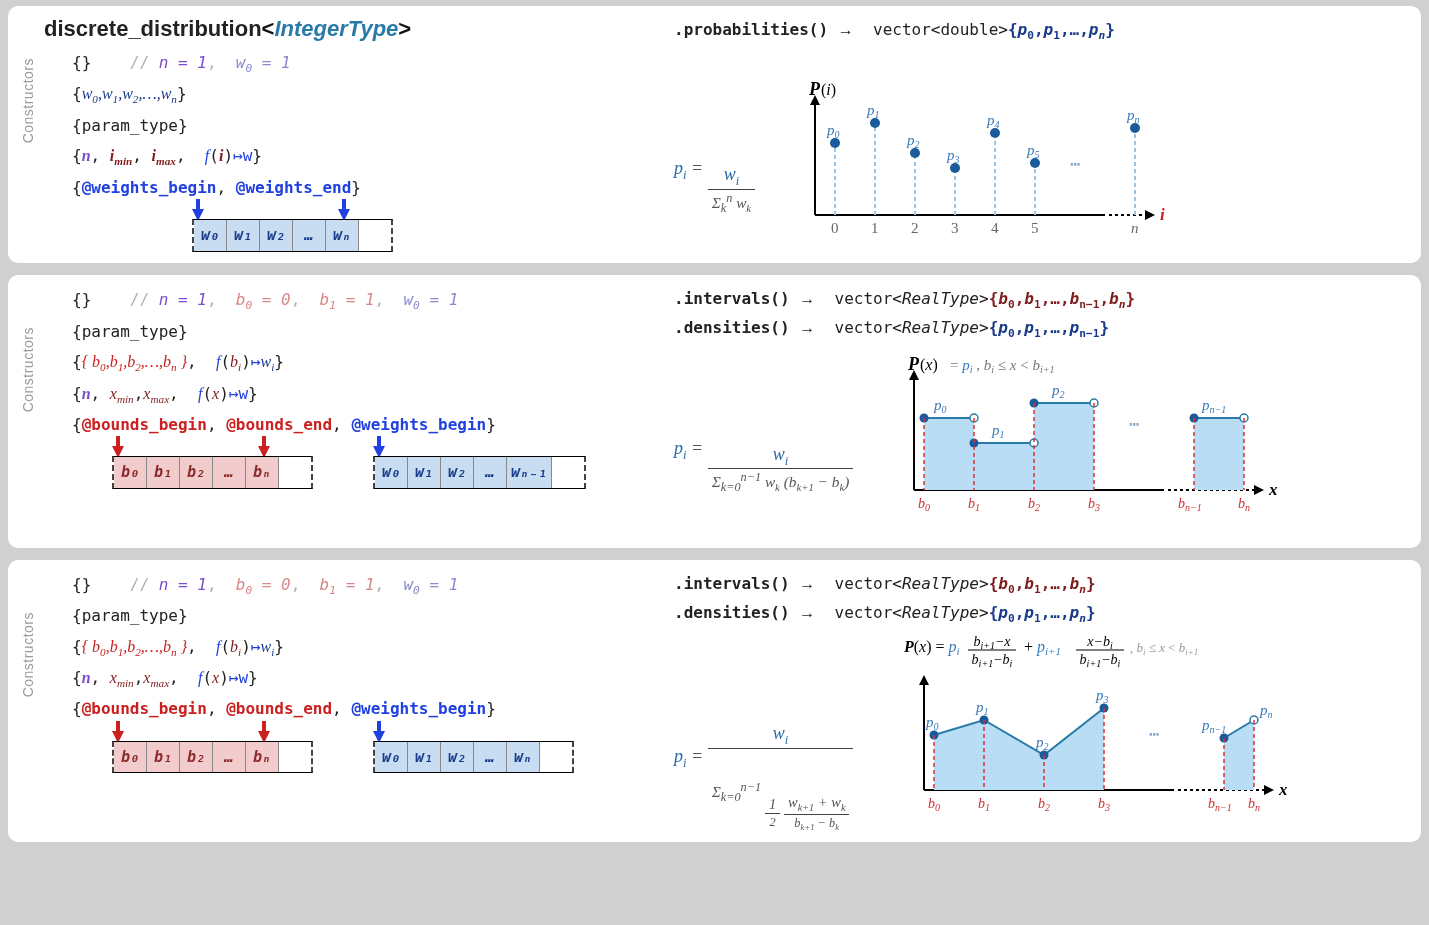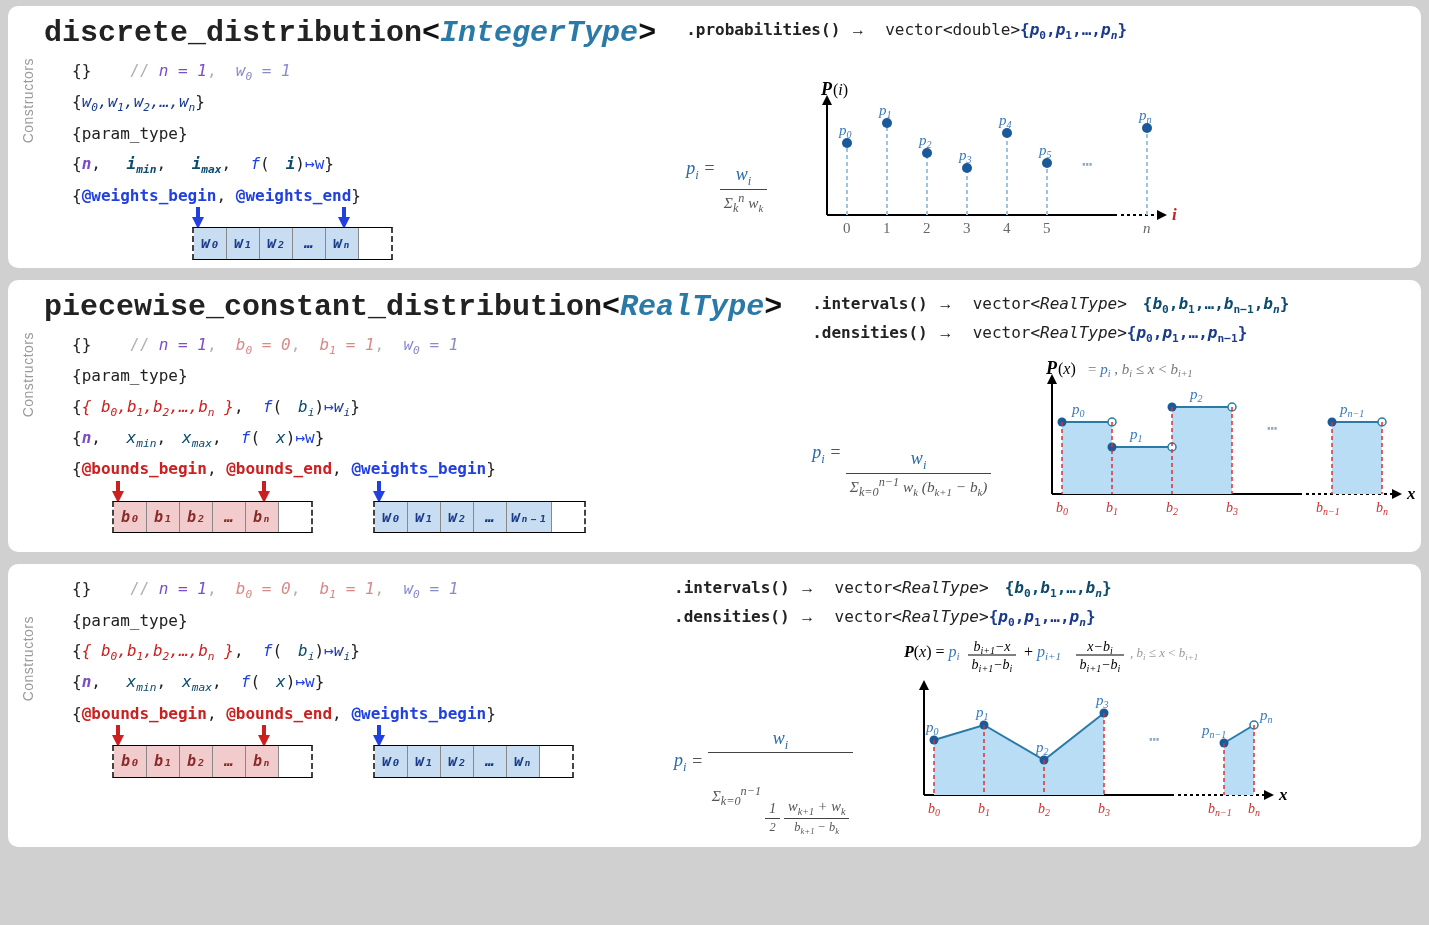--- a/index.html
+++ b/index.html
@@ -2,35 +2,35 @@
 <html><head>
 <meta charset="utf-8">
 <style>
   html,body{margin:0;padding:0;background:#d0d0d0;font-family:Consolas,'Courier New',monospace;font-size:15px;color:#222;}
   .page{width:1429px;min-height:925px;background:#d0d0d0;padding:6px 8px;box-sizing:border-box;}
   .card{background:#fff;border-radius:10px;padding:10px 16px 8px 12px;margin-bottom:12px;position:relative;display:flex;}
   .card:last-child{margin-bottom:0;}
   .vlabel{writing-mode:vertical-rl;transform:rotate(180deg);color:#999;font-family:Arial,sans-serif;font-size:14px;letter-spacing:0.5px;align-self:flex-start;margin-top:42px;margin-right:8px;}
   .left{flex:0 0 600px;}
   .right{flex:1;padding-left:30px;}
-  .title{font-size:30px;font-weight:bold;margin-bottom:6px;font-family:Liberation Mono, monospace;}
+  .title{font-size:22px;font-weight:bold;margin-bottom:6px;font-family:Liberation Sans, sans-serif;}
   .title .lt, .title .gt{color:#111;}
   .title .tp{color:#2a7aa8;font-style:italic;}
   .ctor{font-family:Consolas,monospace;font-size:16px;line-height:1.9;margin-left:28px;}
-  .ctor .it{font-style:italic;}
+  .ctor .it{font-style:italic;font-family:Liberation Serif, serif;}
   .c-comment{color:#b0b0b0;}
   .c-n{color:#7a4dc9;font-style:italic;}
   .c-w{color:#8a8acc;font-style:italic;}
   .c-b{color:#d98888;font-style:italic;margin-top:17px;}
   .blue{color:#2040e0;}
   .blue-b{color:#2040e0;font-weight:bold;}
   .red{color:#cc2020;}
   .red-b{color:#cc2020;font-weight:bold;}
   .navy{color:#1a3a8a;}
-  .brick{color:#0c4a6e;margin-left:16px;}
+  .brick{color:#7f1d1d;}
   sub{font-size:0.7em;}
   .method{font-family:Consolas,monospace;font-size:16px;line-height:1.7;}
   .method .arr{font-family:Arial;}
   .flex-row{display:flex;align-items:center;gap:30px;margin-top:8px;}
   .formula{font-family:'Times New Roman',serif;font-size:18px;font-style:italic;color:#555;}
   .formula .blue{color:#2a6aa8;}
   .frac{display:inline-block;text-align:center;vertical-align:middle;margin-top:41px;}
   .frac .num{display:block;border-bottom:1.5px solid #444;padding:0 4px;line-height:1.2;}
   .frac .den{display:block;padding:0 4px;font-size:0.85em;line-height:1.4;}
   .arraybox{display:inline-flex;border-top:1.5px solid #000;border-bottom:1.5px solid #000;font-style:italic;font-weight:bold;font-size:15px;}
@@ -150,23 +150,20 @@
           </g>
         </g>
       </svg>
     </div>
   </div>
 </div>
 
 <div class="card">
   <div class="vlabel">Constructors</div>
   <div class="left">
-    <div class="title">
-      <span>piecewise_constant_distribution</span><span class="lt">&lt;</span><span class="tp">RealType</span><span class="gt">&gt;</span>
-    </div>
     <div class="ctor">
       <div>{} &nbsp;&nbsp;&nbsp;<span class="c-comment">// </span><span class="c-n">n = 1</span><span class="c-comment">, &nbsp;</span><span class="c-b">b<sub>0</sub> = 0</span><span class="c-comment">, &nbsp;</span><span class="c-b">b<sub>1</sub> = 1</span><span class="c-comment">, &nbsp;</span><span class="c-w">w<sub>0</sub> = 1</span></div>
       <div>{param_type}</div>
       <div>{<span class="red it">{ b<sub>0</sub>,b<sub>1</sub>,b<sub>2</sub>,…,b<sub>n</sub> }</span>, &nbsp;<span class="blue it">f</span>(<span class="brick it">b<sub>i</sub></span>)<span class="blue">↦</span><span class="navy it">w<sub>i</sub></span>}</div>
       <div>{<span class="c-n it" style="font-weight:bold">n</span>, <span class="brick it">x<sub>min</sub></span>,<span class="brick it">x<sub>max</sub></span>, &nbsp;<span class="blue it">f</span>(<span class="brick it">x</span>)<span class="blue">↦w</span>}</div>
       <div>{<span class="red-b">@bounds_begin</span>, <span class="red-b">@bounds_end</span>, <span class="blue-b">@weights_begin</span>}</div>
       <div style="display:flex;gap:60px;margin-left:40px;margin-top:-4px;">
         <div>
           <div style="display:flex;justify-content:space-between;width:158px;">
             <span class="arrow-wrap">

